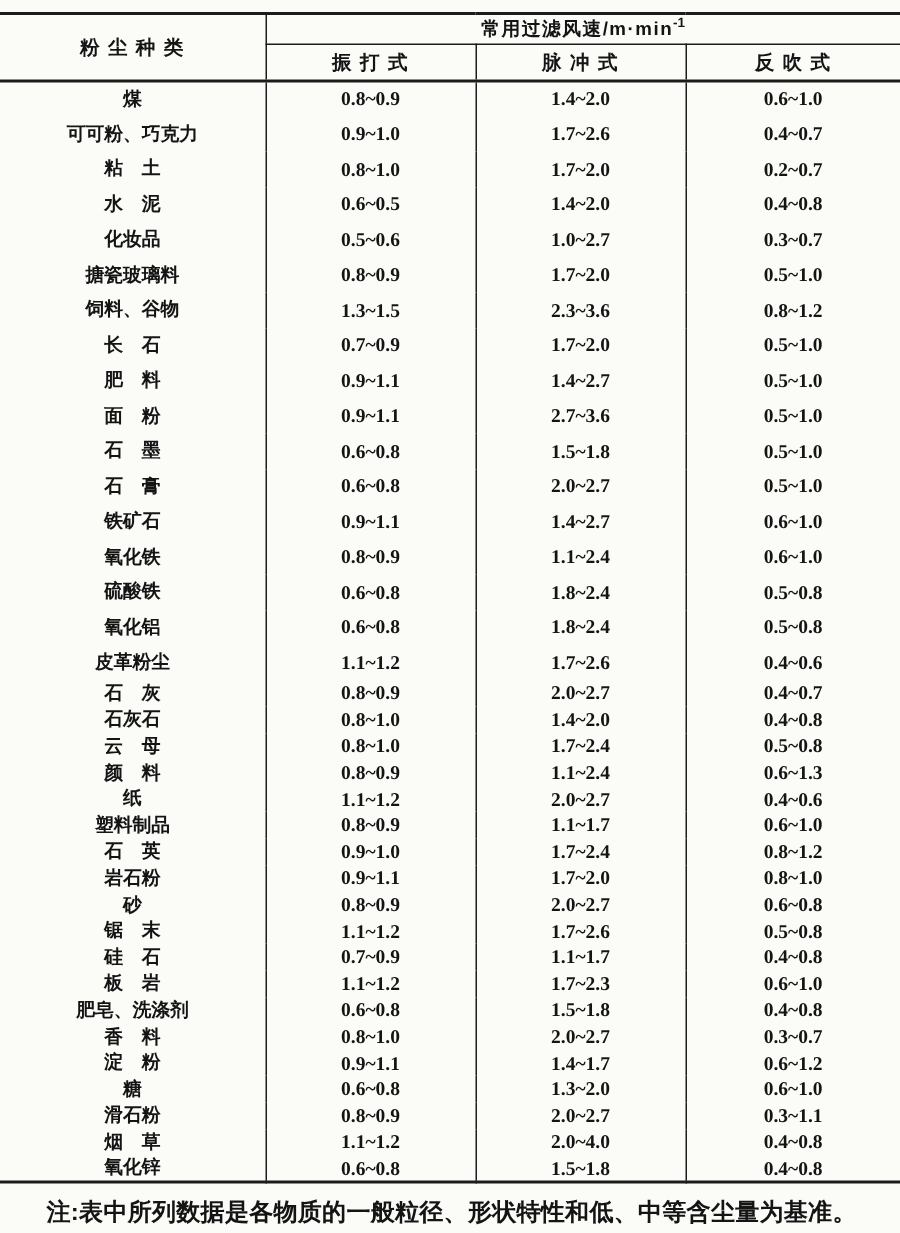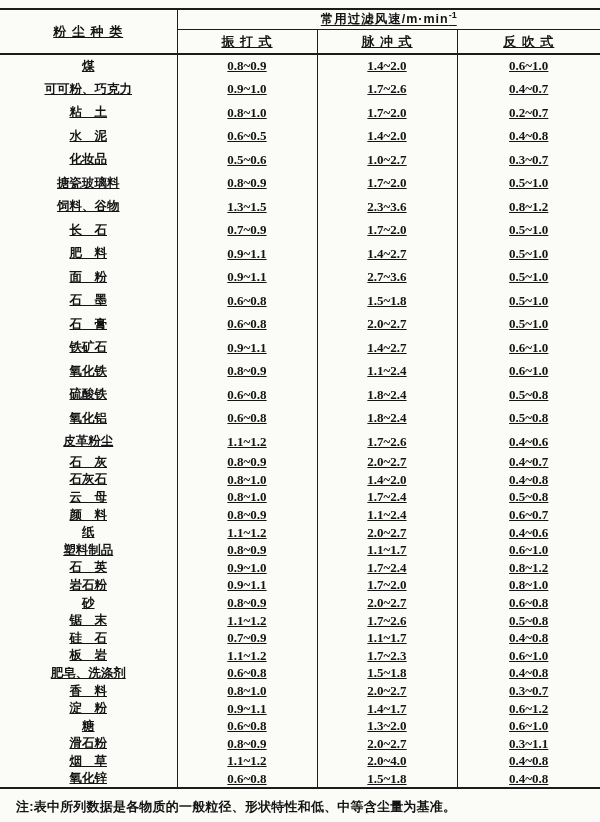--- a/index.html
+++ b/index.html
@@ -17,21 +17,20 @@
     color: #141414;
     box-sizing: border-box;
     padding-top: 8px;
   }
   table.dust-table {
     width: 600px;
     border-collapse: collapse;
     table-layout: fixed;
     border-top: 2.5px solid #1c1c1c;
     border-bottom: 2.5px solid #1c1c1c;
-    text-decoration: underline;
   }
   col.c-name { width: 177px; }
   col.c-shake { width: 140px; }
   col.c-pulse { width: 140px; }
   col.c-rev { width: 143px; }
 
   thead th {
     font-weight: bold;
     font-size: 13px;
     text-align: center;
@@ -83,22 +82,22 @@
     font-family: "Liberation Serif", serif;
     font-size: 13px;
   }
   tbody td:nth-child(3),
   tbody td:nth-child(4) {
     border-left: 1.5px solid #1c1c1c;
   }
 
   .note {
     margin-top: 9px;
-    margin-left: 16px;
-    font-size: 13px;
+    margin-left: 31px;
+    font-size: 16px;
     font-weight: bold;
     letter-spacing: 0.2px;
   }
 </style>
 </head>
 <body>
 
 <div class="page">
 
   <table class="dust-table">
@@ -237,21 +236,21 @@
         <tr>
           <td>云　母</td>
           <td>0.8~1.0</td>
           <td>1.7~2.4</td>
           <td>0.5~0.8</td>
         </tr>
         <tr>
           <td>颜　料</td>
           <td>0.8~0.9</td>
           <td>1.1~2.4</td>
-          <td>0.6~0.7</td>
+          <td>0.6~1.3</td>
         </tr>
         <tr>
           <td>纸</td>
           <td>1.1~1.2</td>
           <td>2.0~2.7</td>
           <td>0.4~0.6</td>
         </tr>
         <tr>
           <td>塑料制品</td>
           <td>0.8~0.9</td>

